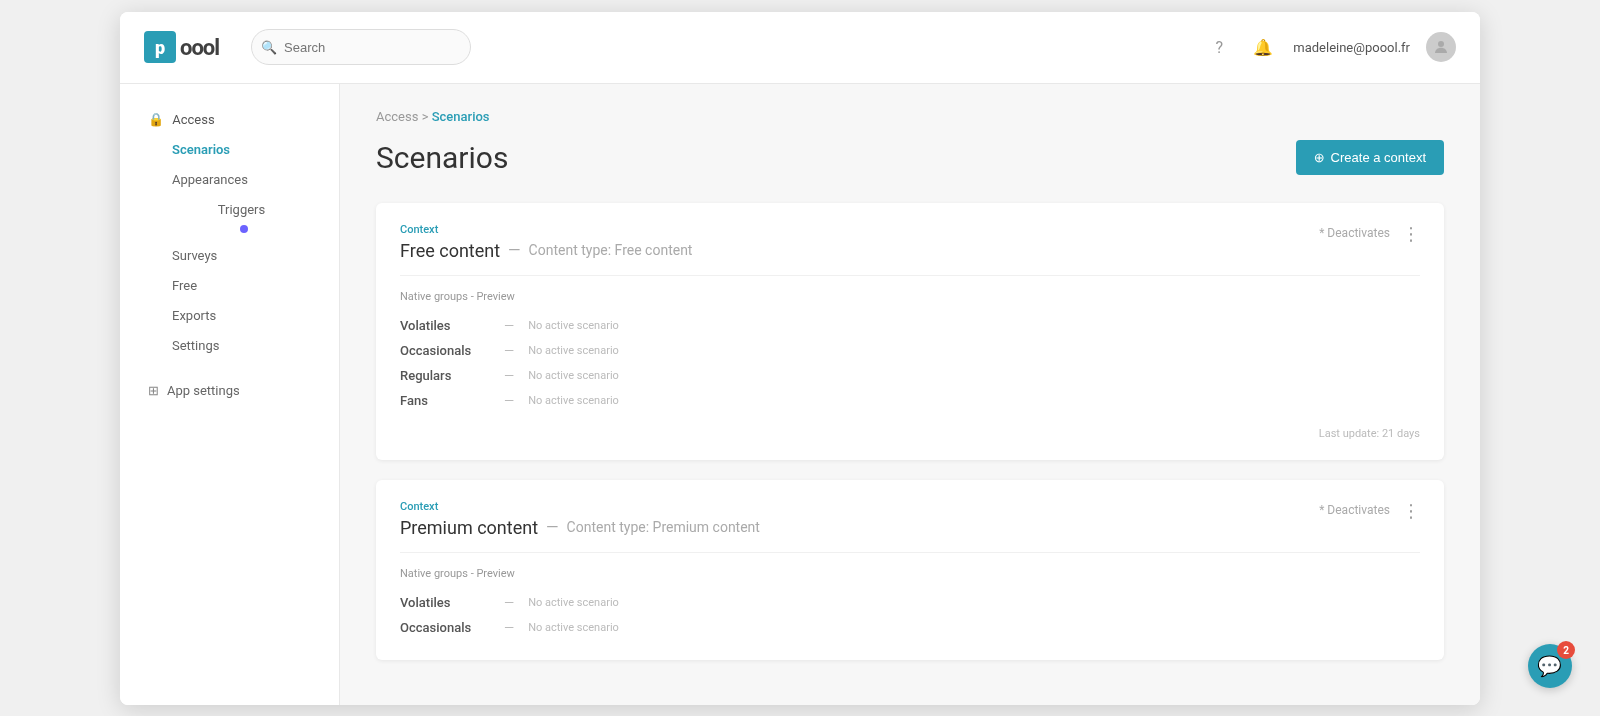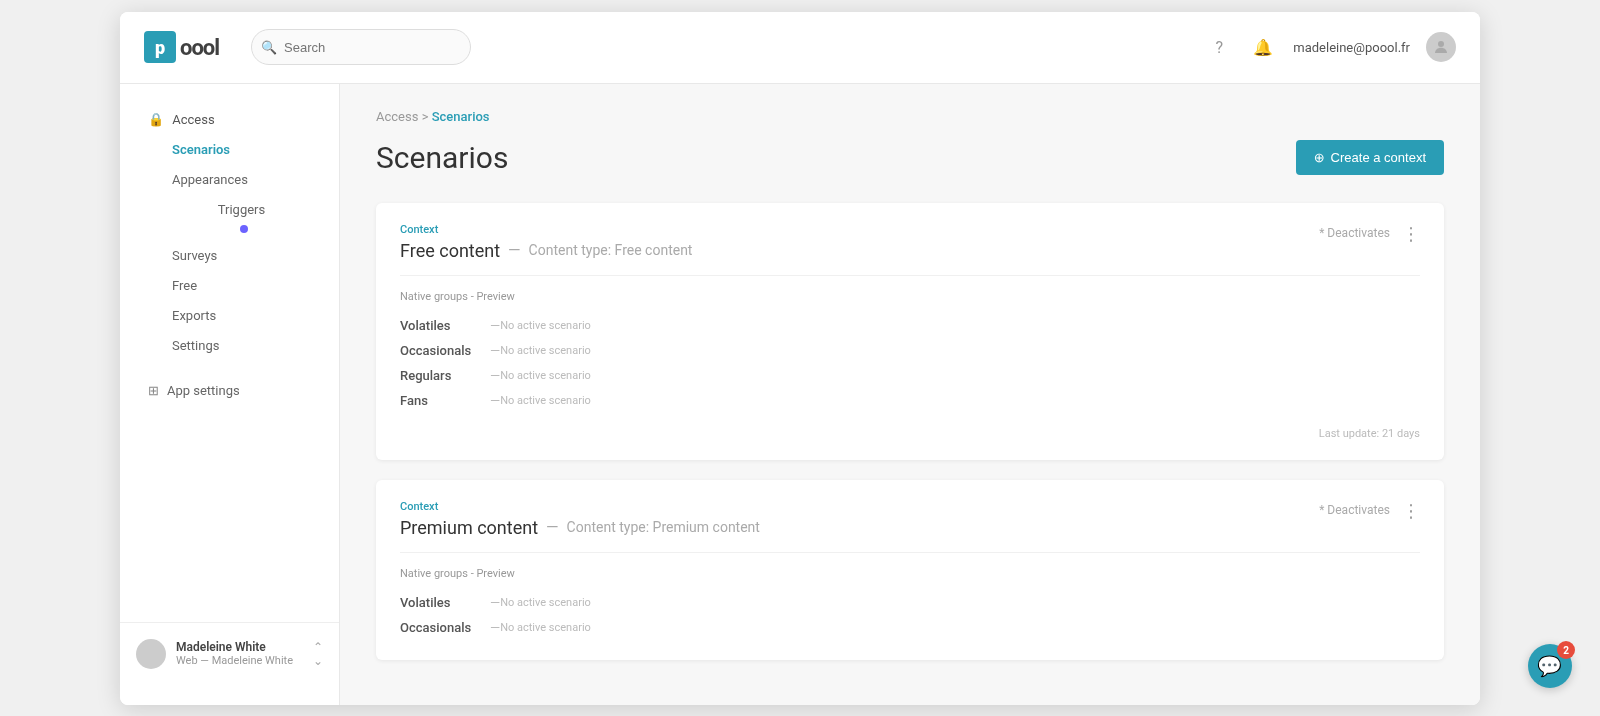--- a/index.html
+++ b/index.html
@@ -57,21 +57,21 @@
     .context-label { font-size: 11px; color: #2a9db5; font-weight: 500; margin-bottom: 4px; text-transform: capitalize; }
     .context-title { font-size: 18px; color: #333; font-weight: 400; display: flex; align-items: center; gap: 8px; }
     .context-title .dash { color: #aaa; font-size: 16px; }
     .content-type { font-size: 14px; color: #aaa; }
     .card-actions { display: flex; align-items: center; gap: 12px; }
     .deactivate-link { font-size: 12px; color: #aaa; cursor: pointer; }
     .more-icon { color: #999; cursor: pointer; font-size: 18px; }
 
     .divider { border: none; border-top: 1px solid #f0f0f0; margin: 14px 0; }
     .native-groups-label { font-size: 11px; color: #999; margin-bottom: 10px; }
-    .group-row { display: flex; align-items: center; gap: 0; padding: 5px 0; font-size: 13px; }
+    .group-row { display: flex; align-items: center; gap: 14px; padding: 5px 0; font-size: 13px; }
     .group-name { color: #555; font-weight: 500; min-width: 90px; }
     .group-dash { color: #bbb; }
     .group-status { color: #bbb; font-size: 11px; }
     .last-update { text-align: right; font-size: 11px; color: #bbb; margin-top: 14px; }
 
     
     .chat-bubble { position: fixed; bottom: 28px; right: 28px; width: 44px; height: 44px; background: #2a9db5; border-radius: 50%; display: flex; align-items: center; justify-content: center; cursor: pointer; box-shadow: 0 2px 10px rgba(0,0,0,0.2); }
     .chat-bubble .chat-icon { color: #fff; font-size: 20px; }
     .chat-badge { position: absolute; top: -3px; right: -3px; width: 18px; height: 18px; background: #e74c3c; border-radius: 50%; color: #fff; font-size: 10px; font-weight: 700; display: flex; align-items: center; justify-content: center; }
   </style>
@@ -137,28 +137,20 @@
         <div class="sidebar-item" style="padding-left:36px;">
           <span>Settings</span>
         </div>
 
         <div style="margin-top:16px;" class="sidebar-item">
           <span class="item-icon">⊞</span>
           <span>App settings</span>
         </div>
       </div>
 
-      <div class="sidebar-bottom">
-        <div class="sidebar-avatar"></div>
-        <div class="sidebar-user-info">
-          <div class="sidebar-user-name">Madeleine White</div>
-          <div class="sidebar-user-sub">Web — Madeleine White</div>
-        </div>
-        <span class="sidebar-chevron">⌃<br>⌄</span>
-      </div>
     </div>
 
     <div class="main">
       <div class="breadcrumb">
         <a>Access</a>
         <span> <span>&gt;</span> </span>
         <span class="current">Scenarios</span>
       </div>
 
       <div class="page-header">

